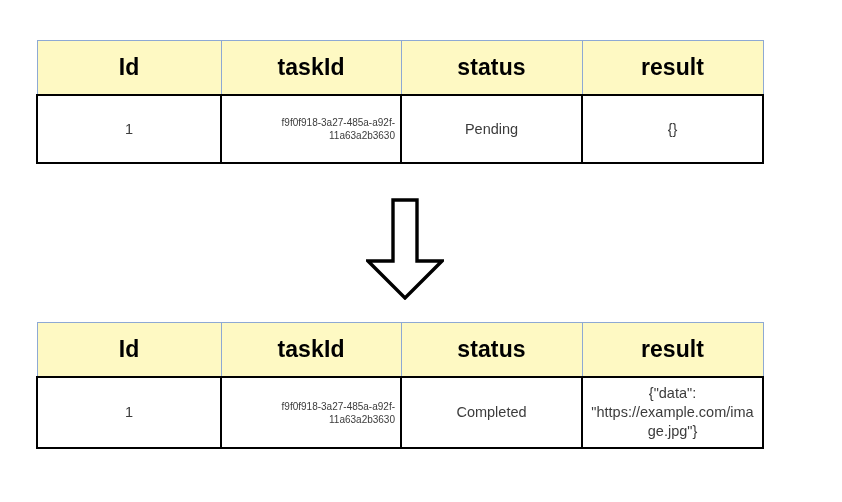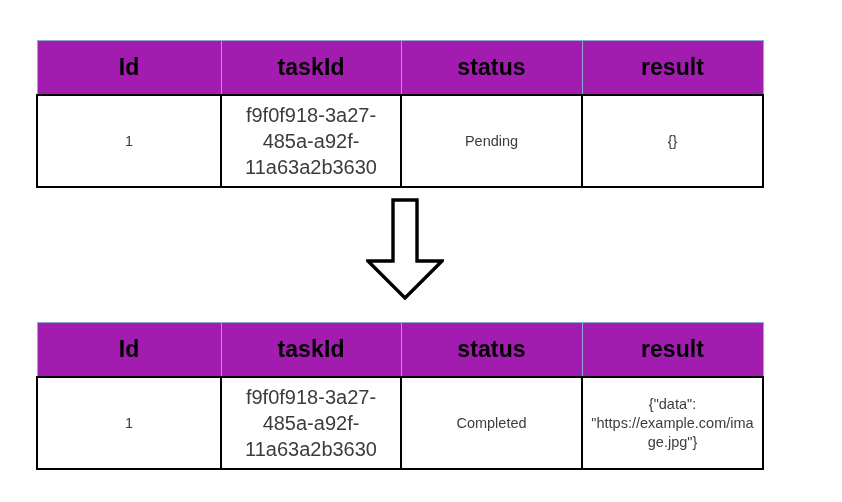--- a/index.html
+++ b/index.html
@@ -32,21 +32,21 @@
   }
   .tbl-1 { left: 36px; top: 40px;  width: 726px; }
   .tbl-2 { left: 36px; top: 322px; width: 726px; }
 
   .tbl col.c-id     { width: 184px; }
   .tbl col.c-task   { width: 180px; }
   .tbl col.c-status { width: 181px; }
   .tbl col.c-result { width: 181px; }
 
   .tbl th {
-    background: #a21caf;
+    background: #fef9c3;
     border: 1px solid #8ea9d4;
     color: #000000;
     font-weight: bold;
     font-size: 23px;
     line-height: 1.15;
     text-align: center;
     padding: 13px 4px 14px 4px;
     letter-spacing: 0.1px;
   }
 
@@ -58,22 +58,23 @@
     line-height: 1.32;
     text-align: center;
     vertical-align: middle;
     padding: 6px 5px;
     height: 68px;
     box-sizing: border-box;
     word-break: break-word;
   }
 
   .tbl td.cell-uuid {
-    font-size: 20px;
+    font-size: 10px;
     line-height: 1.3;
+    text-align: right;
   }
   .tbl td.cell-result-json {
     font-size: 14.5px;
     line-height: 1.3;
   }
 
   
   .arrow-wrap {
     position: absolute;
     left: 366px;

